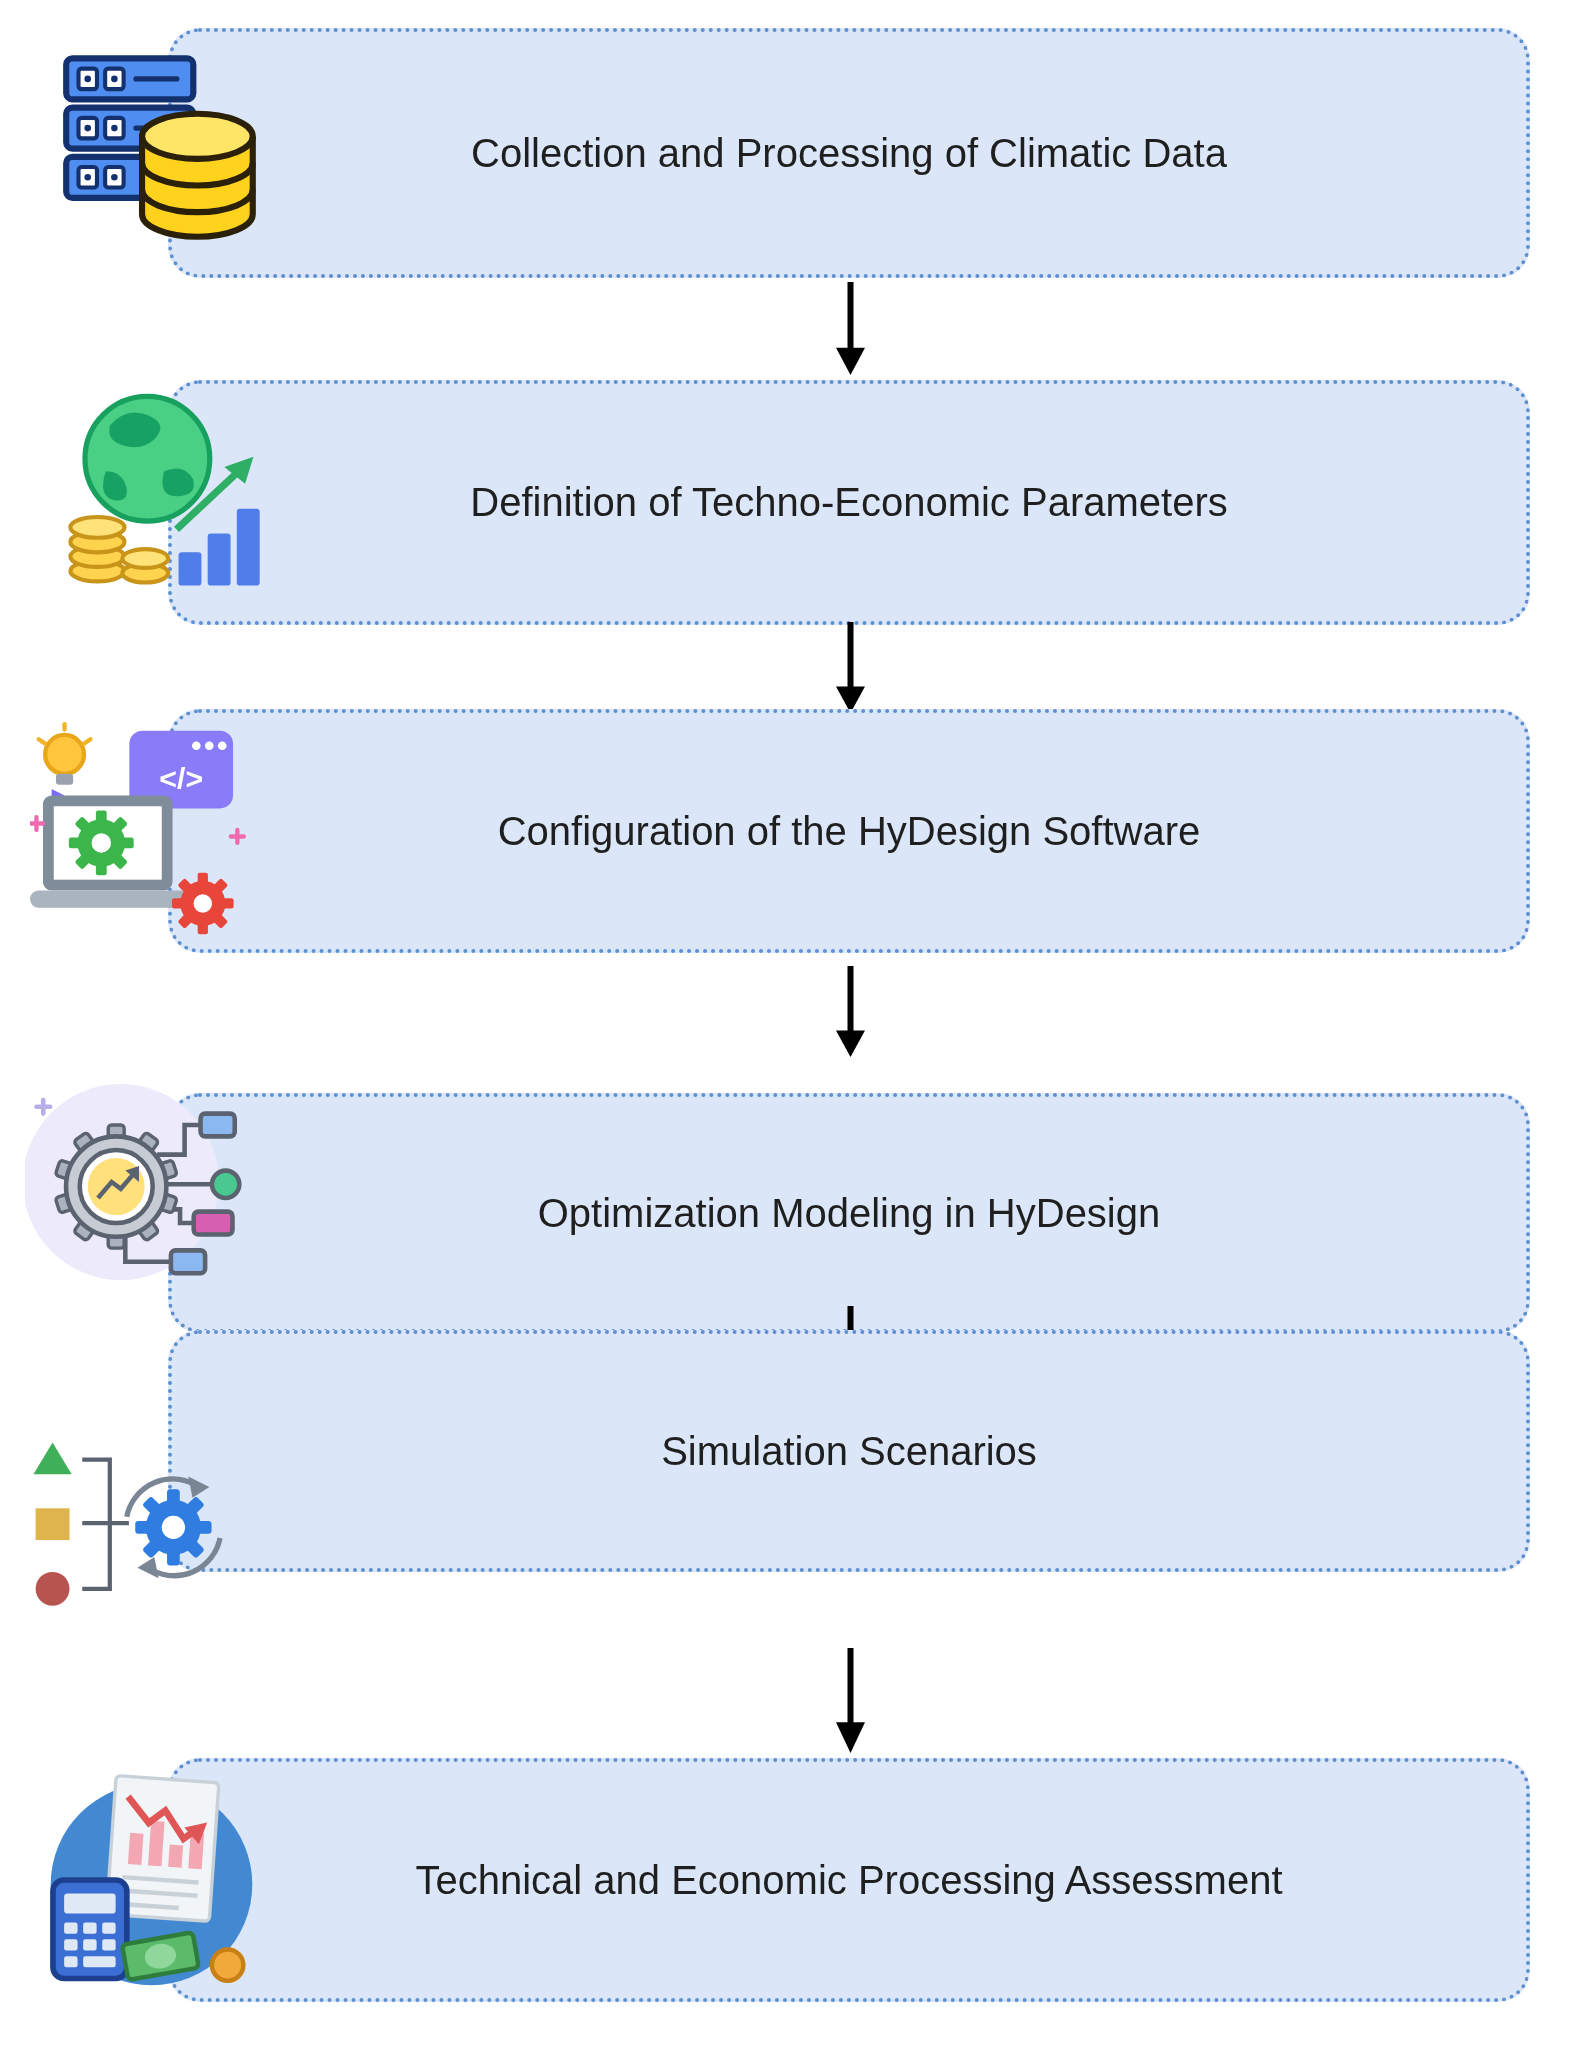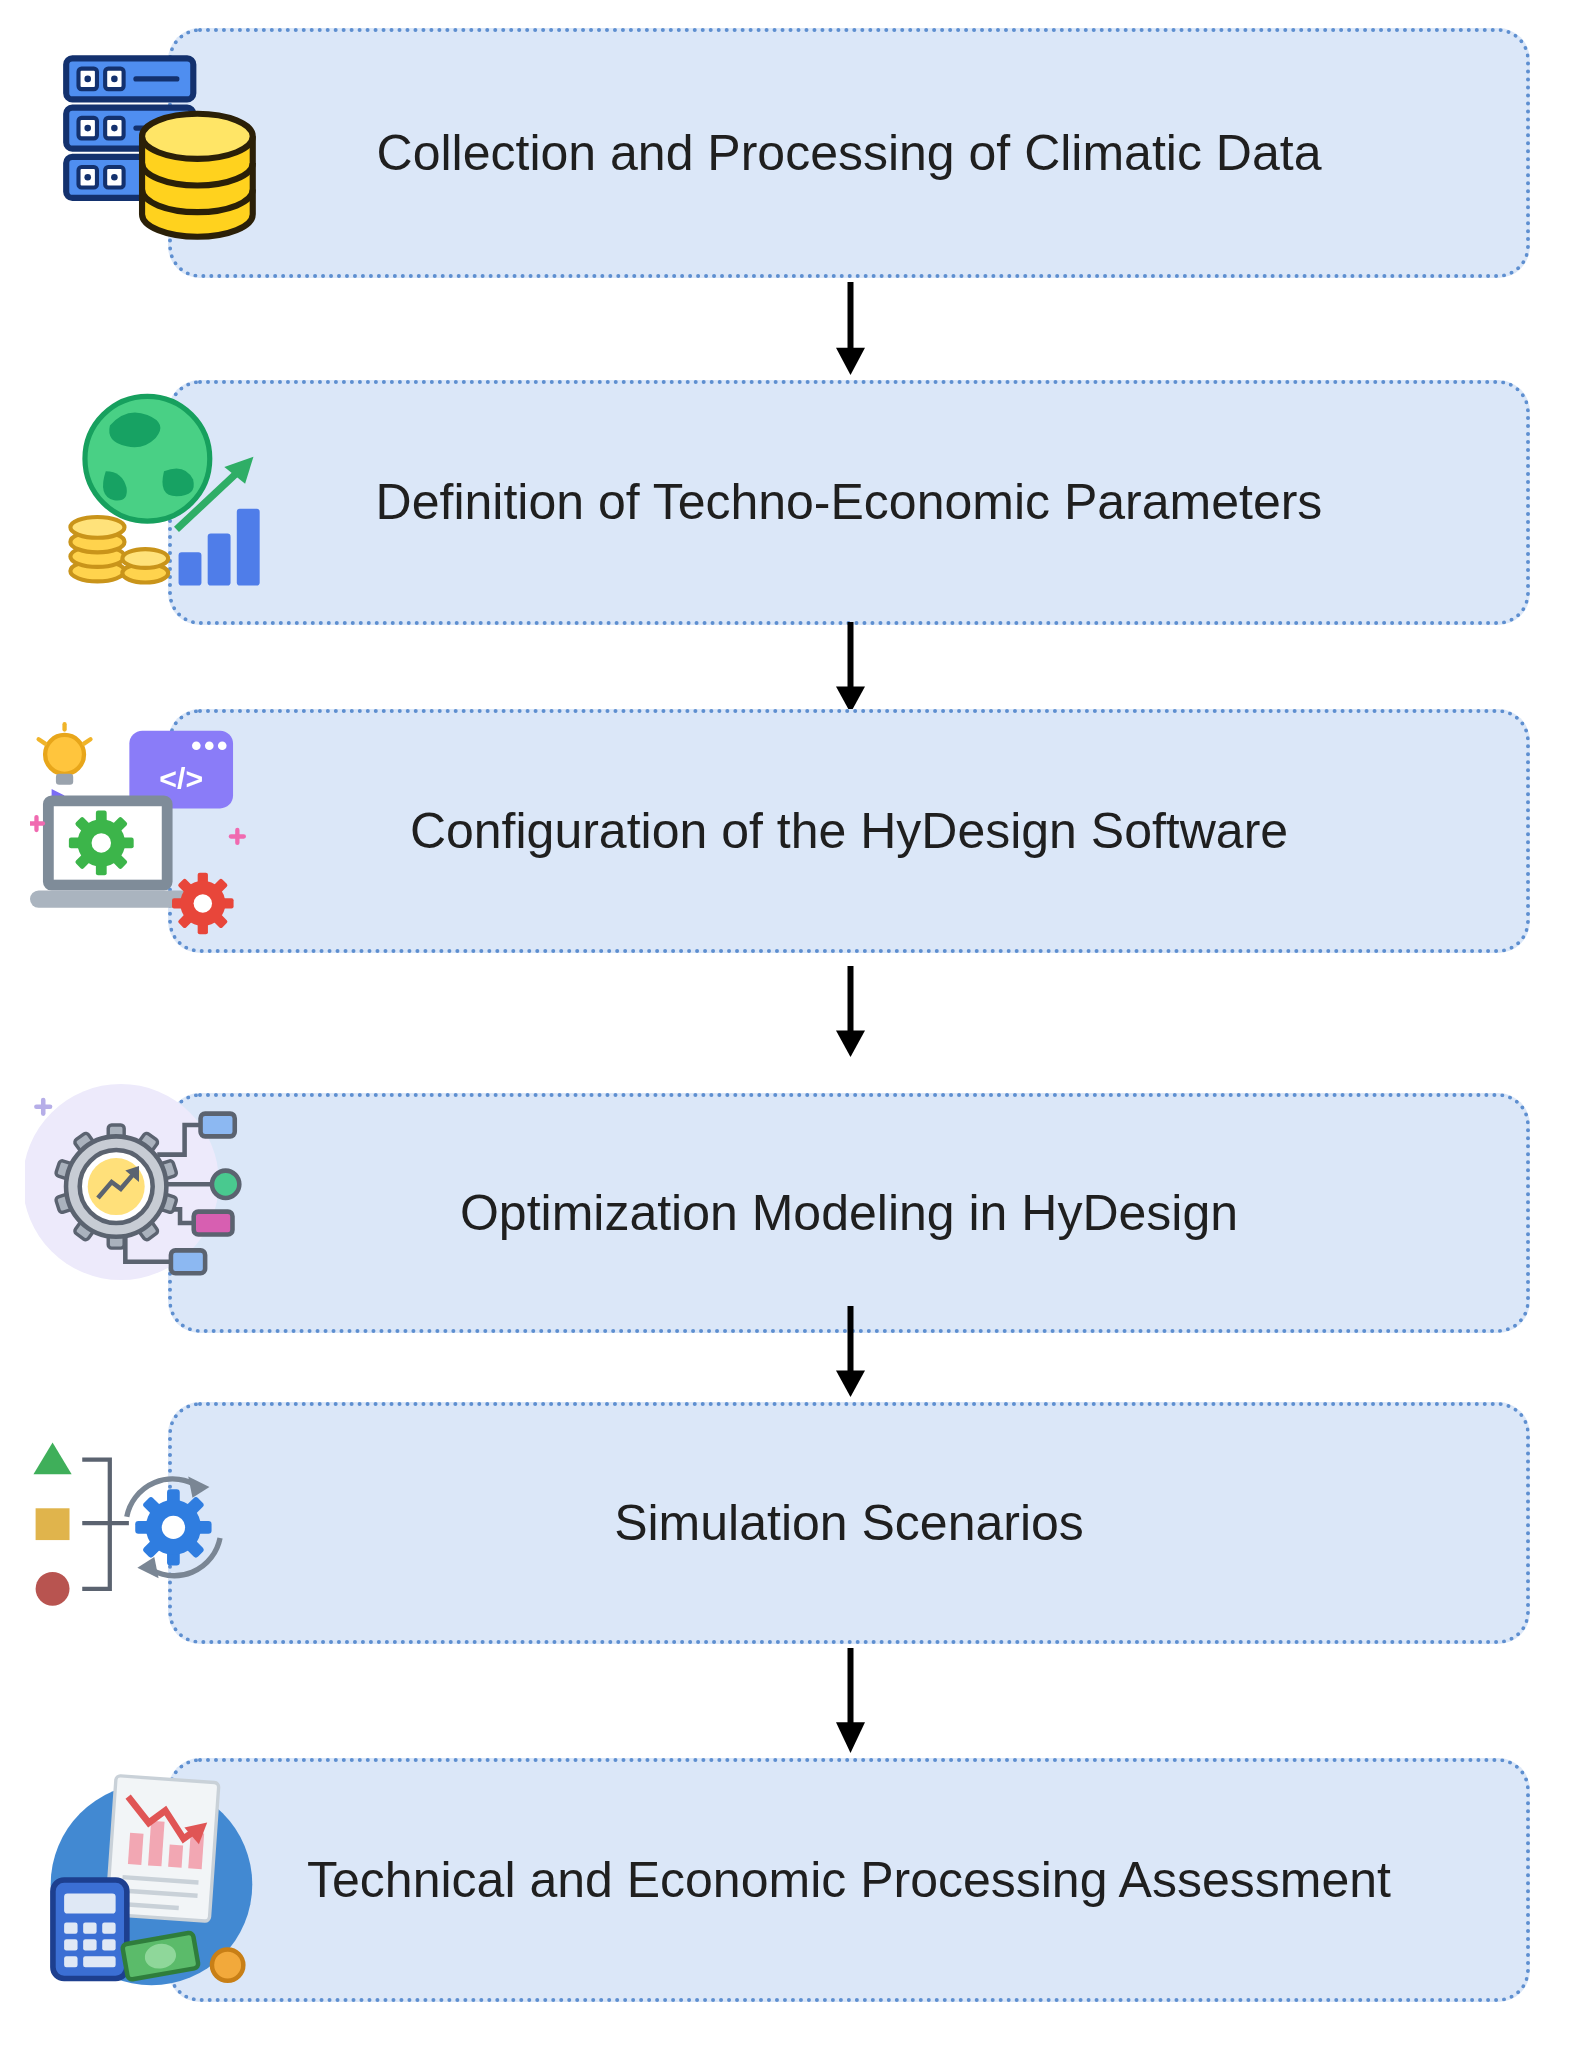--- a/index.html
+++ b/index.html
@@ -19,29 +19,29 @@
     left: 168px;
     width: 1362px;
     background: #dbe7f8;
     border: 4px dotted #5e8fd0;
     border-radius: 32px;
     display: flex;
     flex-direction: column;
     justify-content: center;
     text-align: center;
     color: #1f1f1f;
-    font-size: 50px;
+    font-size: 40px;
     line-height: 1.42;
   }
 
   .b1 { top: 28px;   height: 250px; }
   .b2 { top: 380px;  height: 245px; }
   .b3 { top: 709px;  height: 244px; }
   .b4 { top: 1062px; height: 240px; margin-top: 31px; }
-  .b5 { top: 1402px; height: 242px; }
+  .b5 { top: 1330px; height: 242px; }
   .b6 { top: 1758px; height: 244px; }
 
   .icon { position: absolute; }
   .icon svg { width: 100%; height: 100%; display: block; }
 
   .i1 { left: 58px; top: 42px;   width: 205px; height: 205px; }
   .i2 { left: 60px; top: 388px;  width: 208px; height: 208px; }
   .i3 { left: 30px; top: 722px;  width: 216px; height: 216px; }
   .i4 { left: 25px; top: 1068px; width: 228px; height: 228px; }
   .i5 { left: 25px; top: 1415px; width: 212px; height: 212px; }

